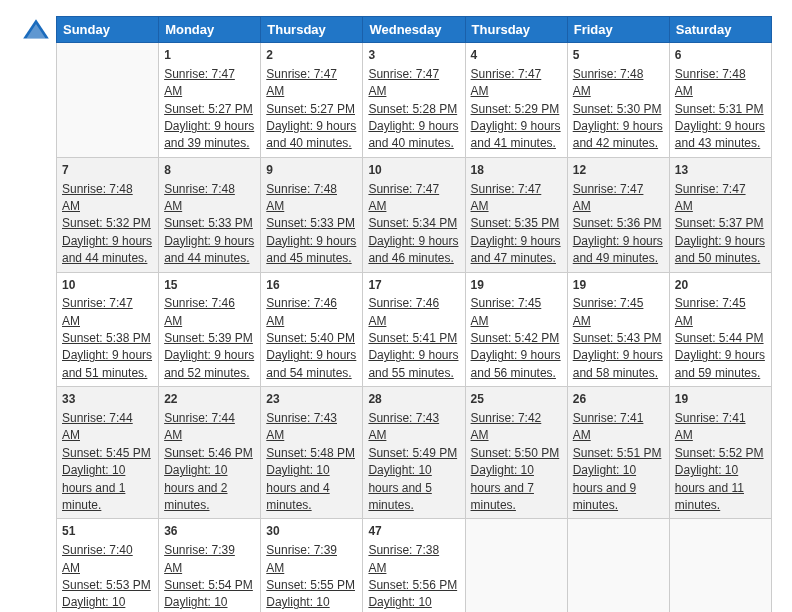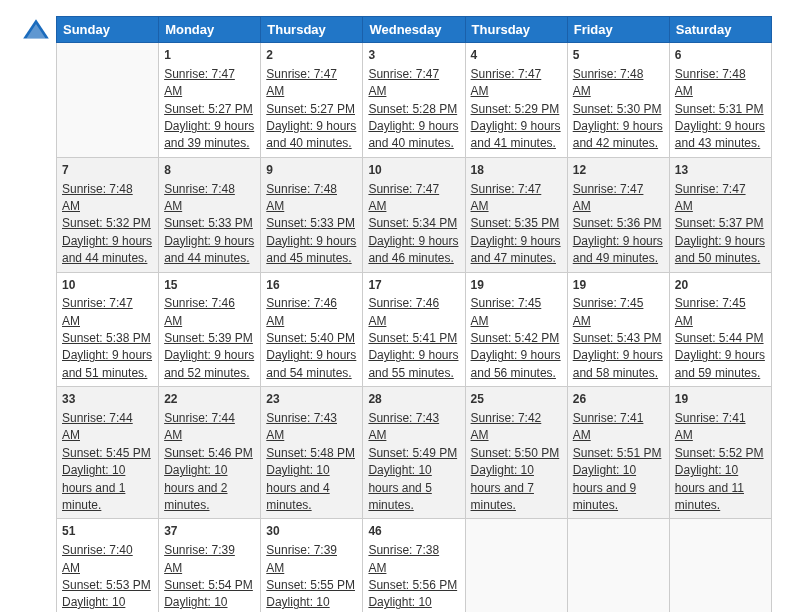--- a/index.html
+++ b/index.html
@@ -255,29 +255,29 @@
             <span class="day-number">19</span>
             <div class="day-info">Sunrise: 7:41 AM<br>Sunset: 5:52 PM<br>Daylight: 10 hours and 11 minutes.</div>
           </td>
         </tr>
         <tr>
           <td>
             <span class="day-number">51</span>
             <div class="day-info">Sunrise: 7:40 AM<br>Sunset: 5:53 PM<br>Daylight: 10 hours and 12 minutes.</div>
           </td>
           <td>
-            <span class="day-number">37</span>
+            <span class="day-number">36</span>
             <div class="day-info">Sunrise: 7:39 AM<br>Sunset: 5:54 PM<br>Daylight: 10 hours and 14 minutes.</div>
           </td>
           <td>
             <span class="day-number">30</span>
             <div class="day-info">Sunrise: 7:39 AM<br>Sunset: 5:55 PM<br>Daylight: 10 hours and 16 minutes.</div>
           </td>
           <td>
-            <span class="day-number">46</span>
+            <span class="day-number">47</span>
             <div class="day-info">Sunrise: 7:38 AM<br>Sunset: 5:56 PM<br>Daylight: 10 hours and 18 minutes.</div>
           </td>
           <td class="empty"></td>
           <td class="empty"></td>
           <td class="empty"></td>
         </tr>
       </tbody>
   </table>
 </div>
 

